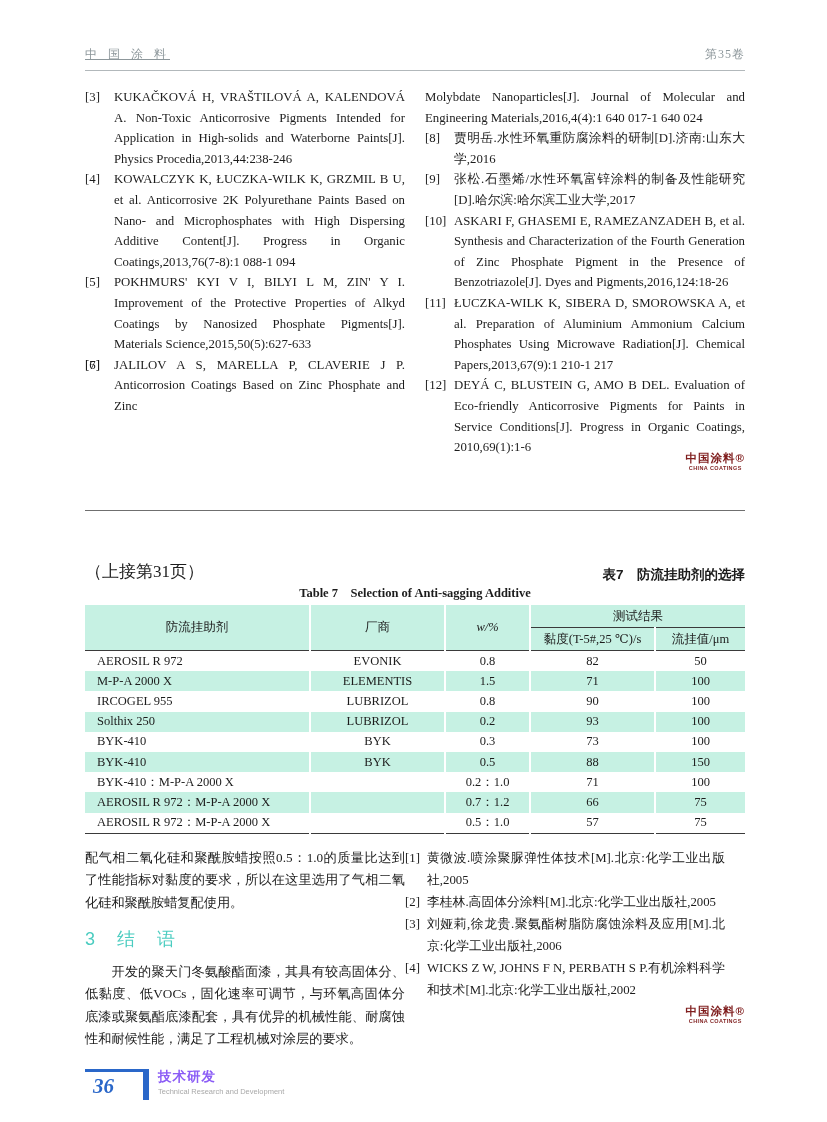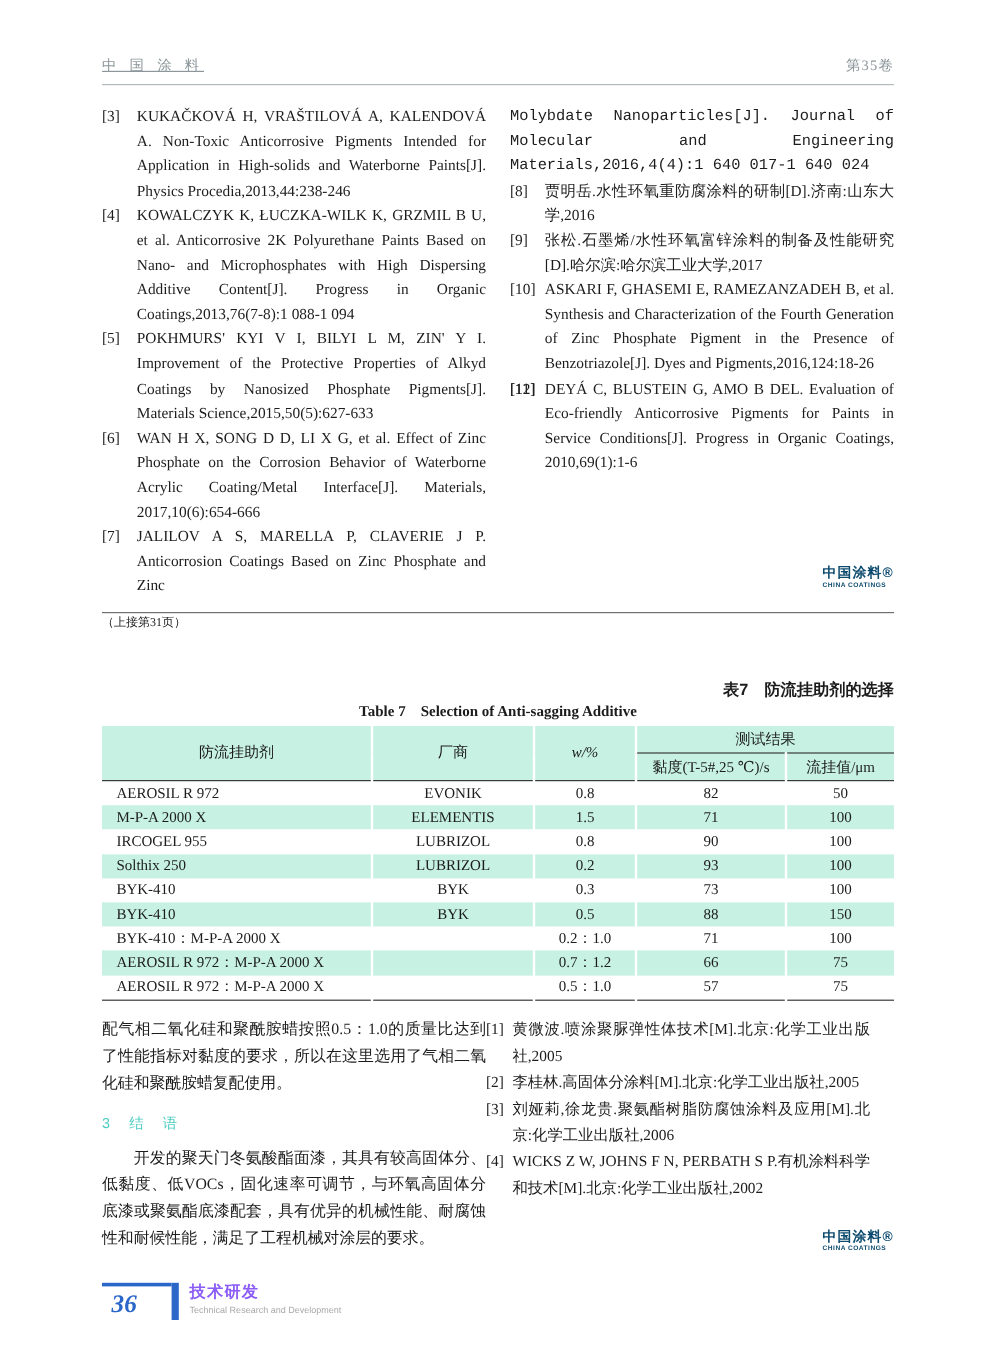--- a/index.html
+++ b/index.html
@@ -10,30 +10,30 @@
   
   .hdr{position:absolute;left:85px;top:46px;width:660px;display:flex;justify-content:space-between;
        border-bottom:1px solid #b2b8bb;padding-bottom:7px;font-size:12px;color:#8d979b;}
   .hdr .journal{letter-spacing:4px;text-decoration:underline;}
   .hdr .vol{letter-spacing:1px;}
   
   .refs-top{position:absolute;left:85px;top:87px;width:660px;display:flex;gap:20px;}
   .rcol{width:320px;font-size:12.8px;line-height:20.6px;text-align:justify;}
   .ref{position:relative;padding-left:29px;}
   .ref-num{position:absolute;left:0;top:0;}
-  .ref-cont{padding-left:0;font-family:Liberation Mono, monospace;}
-  
-  .brand{position:absolute;right:82px;color:#0c4a6e;line-height:1.1;margin-top:20px;}
+  .ref-cont{padding-left:0;}
+  
+  .brand{position:absolute;right:82px;text-align:center;color:#7f1d1d;line-height:1.1;}
   .brand .cn{font-weight:bold;font-size:11.5px;letter-spacing:1px;font-family:"Liberation Sans",sans-serif;}
   .brand .en{font-size:5.5px;font-weight:bold;letter-spacing:0.4px;font-family:"Liberation Sans",sans-serif;}
   .brand-1{top:452px;}
   .brand-2{top:1005px;}
   
   .divider{position:absolute;left:85px;top:510px;width:660px;border-top:1px solid #6f6f6f;height:0;}
-  .cont-note{position:absolute;left:85px;top:512px;font-size:10px;}
+  .cont-note{position:absolute;left:85px;top:560px;font-size:17px;}
   
   .tbl-title-cn{position:absolute;left:85px;top:566px;width:660px;text-align:right;
                 font-weight:bold;font-size:13.5px;font-family:"Liberation Sans",sans-serif;}
   .tbl-title-en{position:absolute;left:85px;top:585px;width:660px;text-align:center;
                 font-weight:bold;font-size:12.5px;}
   
   .dtable{position:absolute;left:85px;top:605px;width:660px;border-collapse:collapse;font-size:12.5px;table-layout:fixed;}
   .dtable th,.dtable td{padding:0;font-weight:normal;}
   .dtable th{background:#c6f1e3;height:22px;}
   .dtable th.bl,.dtable td.bl{border-left:2px solid #ffffff;}
@@ -41,21 +41,21 @@
   .dtable tbody{border-bottom:1.5px solid #3a3a3a;}
   .dtable .result-head{border-bottom:1px solid #3a3a3a;}
   .dtable .ital{font-style:italic;}
   .dtable tbody td{text-align:center;height:20.2px;}
   .dtable tbody td.cell-additive{text-align:left;padding-left:12px;}
   .dtable tbody tr:nth-child(even){background:#c6f1e3;}
   
   .body-cols{position:absolute;left:85px;top:847px;width:660px;display:flex;}
   .bcol{width:320px;font-size:13.2px;line-height:22.4px;text-align:justify;}
   .para-indent{text-indent:2em;}
-  .sec-head{color:#4bccc0;font-size:12px;font-family:"Liberation Sans",sans-serif;
+  .sec-head{color:#4bccc0;font-size:18px;font-family:"Liberation Sans",sans-serif;
             letter-spacing:2px;margin:15px 0 10px 0;line-height:1.2;}
   .refs-title{text-align:center;font-weight:bold;font-size:13px;
               font-family:"Liberation Sans",sans-serif;margin-bottom:5px;line-height:22px;}
   .bref{position:relative;padding-left:22px;font-size:12.8px;line-height:22px;text-align:justify;}
   .bref .ref-num{left:0;}
   
   .footer{position:absolute;left:85px;top:1069px;display:flex;align-items:flex-start;}
   .fnum{border-top:3px solid #2a67c9;color:#2a67c9;width:58px;box-sizing:border-box;
         font-family:"Liberation Serif",serif;font-style:italic;font-weight:bold;font-size:21px;
         padding:1px 0 0 8px;line-height:26px;}
@@ -83,21 +83,20 @@
       <div class="ref">
         <span class="ref-num">[4]</span>
         <span>KOWALCZYK K, ŁUCZKA-WILK K, GRZMIL B U, et al. Anticorrosive 2K Polyurethane Paints Based on Nano- and Microphosphates with High Dispersing Additive Content[J]. Progress in Organic Coatings,2013,76(7-8):1 088-1 094</span>
       </div>
       <div class="ref">
         <span class="ref-num">[5]</span>
         <span>POKHMURS' KYI V I, BILYI L M, ZIN' Y I. Improvement of the Protective Properties of Alkyd Coatings by Nanosized Phosphate Pigments[J]. Materials Science,2015,50(5):627-633</span>
       </div>
       <div class="ref">
         <span class="ref-num">[6]</span>
-        <span>WAN H X, SONG D D, LI X G, et al. Effect of Zinc Phosphate on the Corrosion Behavior of Waterborne Acrylic Coating/Metal Interface[J]. Materials, 2017,10(6):654-666</span>
       </div>
       <div class="ref">
         <span class="ref-num">[7]</span>
         <span>JALILOV A S, MARELLA P, CLAVERIE J P. Anticorrosion Coatings Based on Zinc Phosphate and Zinc</span>
       </div>
     </div>
     <div class="rcol">
       <div class="ref ref-cont">Molybdate Nanoparticles[J]. Journal of Molecular and Engineering Materials,2016,4(4):1 640 017-1 640 024</div>
       <div class="ref">
         <span class="ref-num">[8]</span>
@@ -106,20 +105,21 @@
       <div class="ref">
         <span class="ref-num">[9]</span>
         <span>张松.石墨烯/水性环氧富锌涂料的制备及性能研究[D].哈尔滨:哈尔滨工业大学,2017</span>
       </div>
       <div class="ref">
         <span class="ref-num">[10]</span>
         <span>ASKARI F, GHASEMI E, RAMEZANZADEH B, et al. Synthesis and Characterization of the Fourth Generation of Zinc Phosphate Pigment in the Presence of Benzotriazole[J]. Dyes and Pigments,2016,124:18-26</span>
       </div>
       <div class="ref">
         <span class="ref-num">[11]</span>
+        <span>ŁUCZKA-WILK K, SIBERA D, SMOROWSKA A, et al. Preparation of Aluminium Ammonium Calcium Phosphates Using Microwave Radiation[J]. Chemical Papers,2013,67(9):1 210-1 217</span>
       </div>
       <div class="ref">
         <span class="ref-num">[12]</span>
         <span>DEYÁ C, BLUSTEIN G, AMO B DEL. Evaluation of Eco-friendly Anticorrosive Pigments for Paints in Service Conditions[J]. Progress in Organic Coatings, 2010,69(1):1-6</span>
       </div>
     </div>
   </div>
 
   <div class="brand brand-1">
     <div class="cn">中国涂料®</div>

